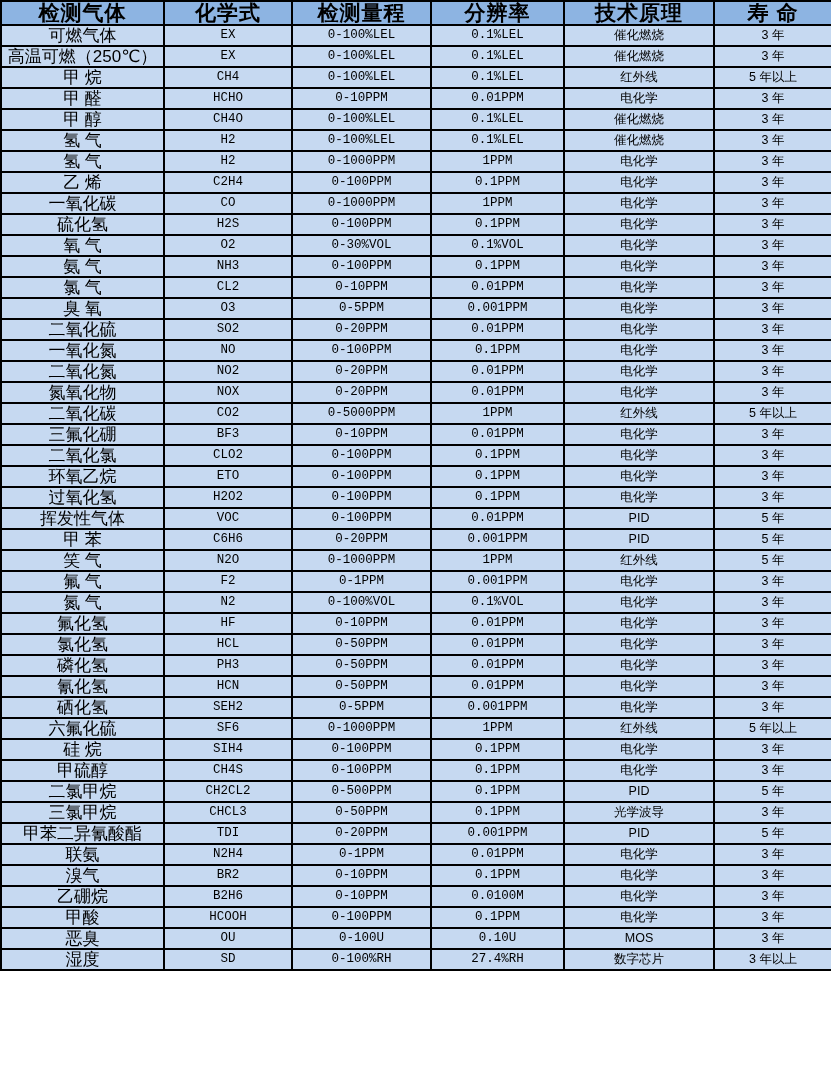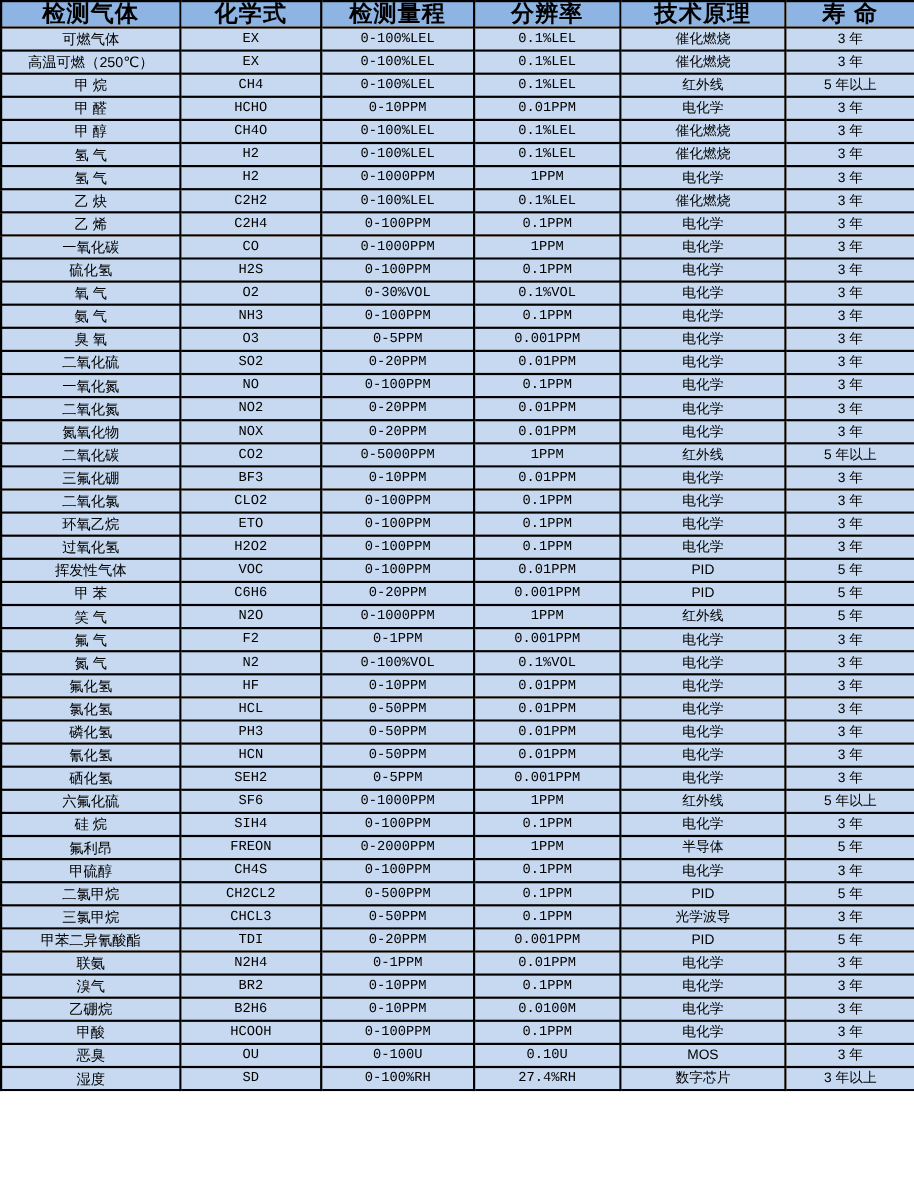--- a/index.html
+++ b/index.html
@@ -40,21 +40,21 @@
     letter-spacing:1px;
   }
   table.gas-table td{
     background:var(--row-bg);
     font-size:12.5px;
     height:19px;
     line-height:19px;
   }
   table.gas-table td.gas-name-cell{
     font-family:"Liberation Sans","DejaVu Sans",sans-serif;
-    font-size:13px;
+    font-size:17px;
   }
   table.gas-table td.principle-cell,
   table.gas-table td.lifespan-cell{
     font-family:"Liberation Sans","DejaVu Sans",sans-serif;
     font-size:12.5px;
   }
 </style>
 </head>
 <body>
 
@@ -128,28 +128,20 @@
       </tr>
       <tr>
         <td class="gas-name-cell">氢 气</td>
         <td class="formula-cell">H2</td>
         <td class="range-cell">0-1000PPM</td>
         <td class="resolution-cell">1PPM</td>
         <td class="principle-cell">电化学</td>
         <td class="lifespan-cell">3 年</td>
       </tr>
       <tr>
-        <td class="gas-name-cell">乙 炔</td>
-        <td class="formula-cell">C2H2</td>
-        <td class="range-cell">0-100%LEL</td>
-        <td class="resolution-cell">0.1%LEL</td>
-        <td class="principle-cell">催化燃烧</td>
-        <td class="lifespan-cell">3 年</td>
-      </tr>
-      <tr>
         <td class="gas-name-cell">乙 烯</td>
         <td class="formula-cell">C2H4</td>
         <td class="range-cell">0-100PPM</td>
         <td class="resolution-cell">0.1PPM</td>
         <td class="principle-cell">电化学</td>
         <td class="lifespan-cell">3 年</td>
       </tr>
       <tr>
         <td class="gas-name-cell">一氧化碳</td>
         <td class="formula-cell">CO</td>
@@ -172,20 +164,28 @@
         <td class="range-cell">0-30%VOL</td>
         <td class="resolution-cell">0.1%VOL</td>
         <td class="principle-cell">电化学</td>
         <td class="lifespan-cell">3 年</td>
       </tr>
       <tr>
         <td class="gas-name-cell">氨 气</td>
         <td class="formula-cell">NH3</td>
         <td class="range-cell">0-100PPM</td>
         <td class="resolution-cell">0.1PPM</td>
+        <td class="principle-cell">电化学</td>
+        <td class="lifespan-cell">3 年</td>
+      </tr>
+      <tr>
+        <td class="gas-name-cell">氯 气</td>
+        <td class="formula-cell">CL2</td>
+        <td class="range-cell">0-10PPM</td>
+        <td class="resolution-cell">0.01PPM</td>
         <td class="principle-cell">电化学</td>
         <td class="lifespan-cell">3 年</td>
       </tr>
       <tr>
         <td class="gas-name-cell">臭 氧</td>
         <td class="formula-cell">O3</td>
         <td class="range-cell">0-5PPM</td>
         <td class="resolution-cell">0.001PPM</td>
         <td class="principle-cell">电化学</td>
         <td class="lifespan-cell">3 年</td>
@@ -352,28 +352,20 @@
       </tr>
       <tr>
         <td class="gas-name-cell">硅 烷</td>
         <td class="formula-cell">SIH4</td>
         <td class="range-cell">0-100PPM</td>
         <td class="resolution-cell">0.1PPM</td>
         <td class="principle-cell">电化学</td>
         <td class="lifespan-cell">3 年</td>
       </tr>
       <tr>
-        <td class="gas-name-cell">氟利昂</td>
-        <td class="formula-cell">FREON</td>
-        <td class="range-cell">0-2000PPM</td>
-        <td class="resolution-cell">1PPM</td>
-        <td class="principle-cell">半导体</td>
-        <td class="lifespan-cell">5 年</td>
-      </tr>
-      <tr>
         <td class="gas-name-cell">甲硫醇</td>
         <td class="formula-cell">CH4S</td>
         <td class="range-cell">0-100PPM</td>
         <td class="resolution-cell">0.1PPM</td>
         <td class="principle-cell">电化学</td>
         <td class="lifespan-cell">3 年</td>
       </tr>
       <tr>
         <td class="gas-name-cell">二氯甲烷</td>
         <td class="formula-cell">CH2CL2</td>

